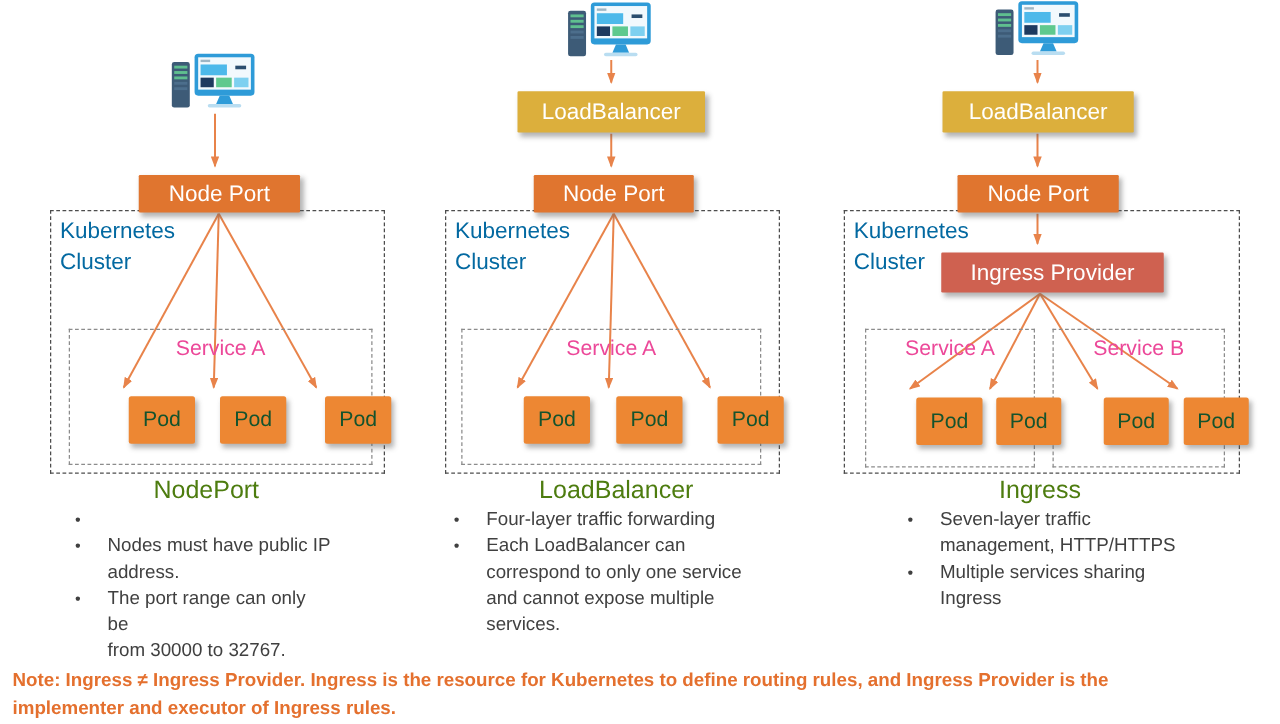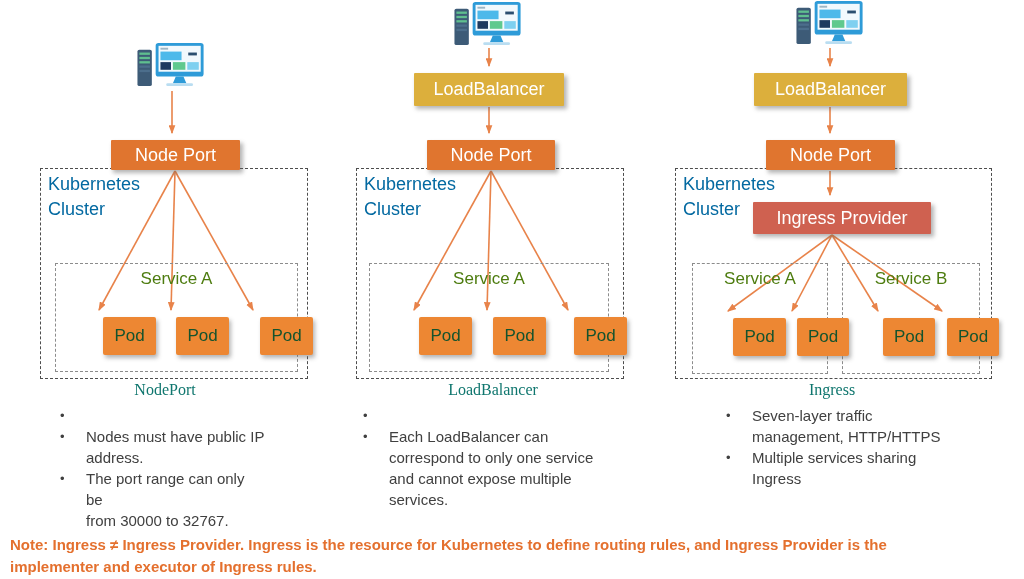--- a/index.html
+++ b/index.html
@@ -18,23 +18,23 @@
   .np{background:var(--node-port-box,#E0752F);}
   .lb{background:var(--load-balancer-box,#DCAF3C);}
   .ip{background:var(--ingress-provider-box,#CF6150);}
   .pod{
     position:absolute;display:flex;align-items:center;justify-content:center;
     background:var(--pod-box,#ED8733);color:#14532d;font-size:17px;
     box-shadow:2px 3px 4px rgba(90,90,90,.45);border-radius:2px;z-index:3;margin-left:32px;
   }
   .cluster{position:absolute;border:1px dashed #4d4d4d;z-index:1;}
   .service{position:absolute;border:1px dashed #8c8c8c;z-index:1;}
-  .service-label{padding-top:5px;text-align:center;font-size:17px;color:#4d7c0f;}
+  .service-label{padding-top:5px;text-align:center;font-size:17px;color:#ec4899;}
   .cluster-label{position:absolute;font-size:18px;line-height:25px;color:#0369a1;z-index:2;}
-  .col-title{position:absolute;text-align:center;font-size:16px;color:#0f766e;z-index:2;font-family:Liberation Serif, serif;}
+  .col-title{position:absolute;text-align:center;font-size:20px;color:#4d7c0f;z-index:2;}
   ul.bullets{position:absolute;list-style:none;margin:0;padding:0;z-index:2;}
   ul.bullets li{display:flex;align-items:flex-start;color:var(--text-dark,#404040);
     font-size:15px;line-height:21px;}
   ul.bullets .b-dot{flex:0 0 26px;font-size:13px;line-height:21px;}
   ul.bullets .b-text{white-space:pre-line;}
   .note{
     position:absolute;left:10px;top:534px;width:1006px;
     font-size:15px;line-height:22px;font-weight:bold;
     color:var(--note-text,#E4702E);white-space:pre-line;z-index:2;
   }
@@ -137,20 +137,21 @@
     <div class="service" style="left:369px;top:263px;width:238px;height:107px">
       <div class="service-label">Service A</div>
     </div>
     <div class="pod" style="left:387px;top:317px;width:53px;height:38px">Pod</div>
     <div class="pod" style="left:461px;top:317px;width:53px;height:38px">Pod</div>
     <div class="pod" style="left:542px;top:317px;width:53px;height:38px">Pod</div>
     <div class="col-title" style="left:368px;top:381px;width:250px">LoadBalancer</div>
     <ul class="bullets" style="left:363px;top:405px;width:240px">
       <li>
           <span class="b-dot">•</span>
+          <span class="b-text">Four-layer traffic forwarding</span>
         </li>
       <li>
           <span class="b-dot">•</span>
           <span class="b-text">Each LoadBalancer can
 correspond to only one service
 and cannot expose multiple
 services.</span>
         </li>
     </ul>
   </div>

